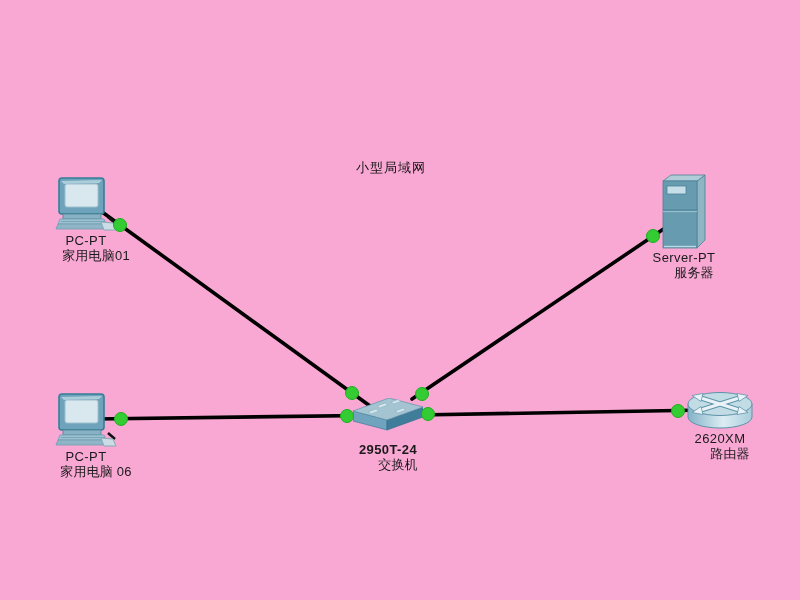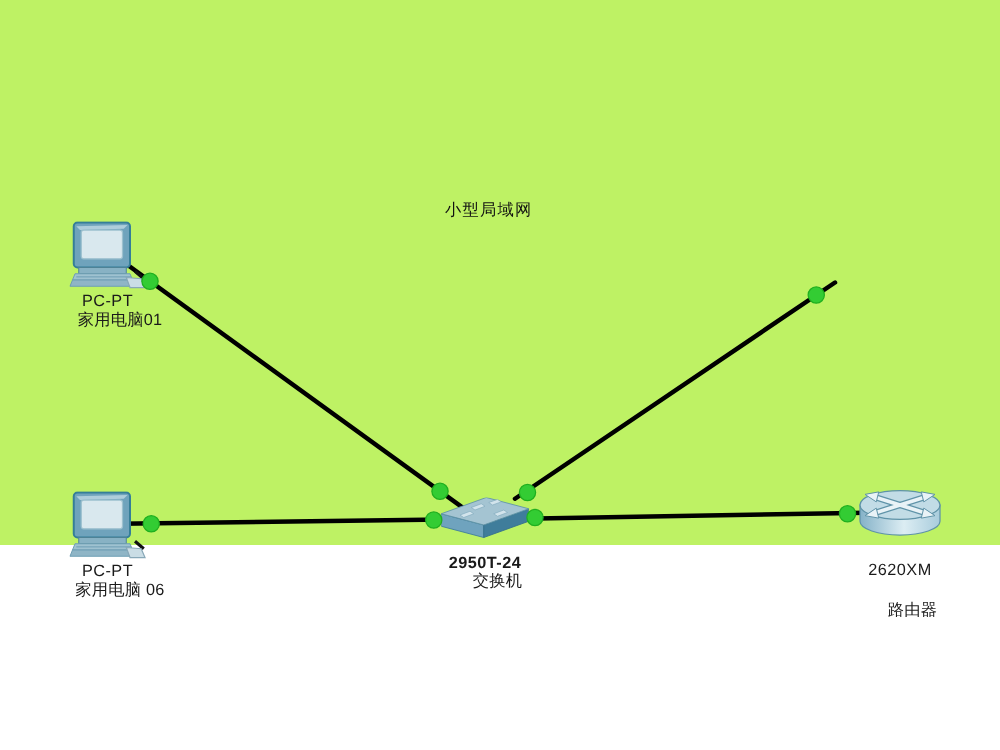--- a/index.html
+++ b/index.html
@@ -2,42 +2,42 @@
 <html><head>
 <meta charset="utf-8">
 <style>
   html,body{margin:0;padding:0;}
   body{
     width:800px;height:600px;overflow:hidden;
     background:#ffffff;
     font-family:"Liberation Sans", sans-serif;
   }
   #workspace{
-    position:relative;width:800px;height:436px;background:#bef264;
+    position:relative;width:800px;height:600px;background:#f9a8d4;
   }
   svg.layer{
     position:absolute;left:0;top:0;width:800px;height:600px;
   }
   #links-layer{z-index:1;}
   #lights-layer{z-index:3;pointer-events:none;}
   .device{
     position:absolute;width:100px;z-index:2;
     display:flex;flex-direction:column;align-items:center;
     font-size:13px;line-height:14px;color:#1a1a1a;
     letter-spacing:0.4px;
     text-align:center;
   }
   .device .model{margin-top:1px;white-space:nowrap;}
   .device .cname{margin-top:1px;white-space:nowrap;letter-spacing:0.2px;margin-left:20px;}
   #dev-pc01{left:36px;top:177px;}
   #dev-pc02{left:36px;top:393px;}
   #dev-server01{left:634px;top:174px;}
   #dev-switch01{left:338px;top:398px;}
   #dev-switch01 .model{margin-top:12px;font-weight:bold;}
-  #dev-router01{left:670px;top:391px;gap:17px;}
+  #dev-router01{left:670px;top:391px;}
   #diagram-title{
     position:absolute;left:306px;top:159px;width:170px;z-index:2;
     text-align:center;font-size:13px;color:#111;letter-spacing:1px;
   }
   .icon{display:block;}
 </style>
 </head>
 <body>
 
 <div id="workspace">
@@ -76,20 +76,33 @@
       <rect x="8" y="37" width="38" height="5" fill="#88b2c4" stroke="#4e8296" stroke-width="0.8"></rect>
       <polygon points="5,42 49,42 51,47 3,47" fill="#9fc2d0" stroke="#6e9eb4" stroke-width="0.8"></polygon>
       <line x1="6" y1="44.5" x2="50" y2="44.5" stroke="#6e9eb4" stroke-width="0.8"></line>
       <polygon points="3,47 51,47 53,52 1,52" fill="#8fb5c6" stroke="#6e9eb4" stroke-width="0.8"></polygon>
       <polygon points="46,45 58,46 61,53 49,53" fill="#cadde5" stroke="#88a8b8" stroke-width="1"></polygon>
     </svg>
     <div class="model">PC-PT</div>
     <div class="cname">家用电脑 06</div>
   </div>
 
+  <div class="device" id="dev-server01">
+    <svg class="icon" width="46" height="76" viewBox="0 0 46 76">
+      <polygon points="36,7 44,1 44,66 36,74" fill="#8fb4c2" stroke="#4e8296" stroke-width="0.8"></polygon>
+      <polygon points="2,7 36,7 44,1 10,1" fill="#afccd8" stroke="#4e8296" stroke-width="0.8"></polygon>
+      <rect x="2" y="7" width="34" height="67" fill="#679bb0" stroke="#4e8296" stroke-width="0.8"></rect>
+      <rect x="6" y="12" width="19" height="8" fill="#c6dee8" stroke="#4e8296" stroke-width="0.8"></rect>
+      <line x1="2" y1="36" x2="36" y2="36" stroke="#4e8296" stroke-width="1"></line>
+      <line x1="2" y1="37.6" x2="36" y2="37.6" stroke="#9cc4d2" stroke-width="1"></line>
+      <line x1="3" y1="72.5" x2="35" y2="72.5" stroke="#bcd8e2" stroke-width="1.4"></line>
+    </svg>
+    <div class="model">Server-PT</div>
+    <div class="cname">服务器</div>
+  </div>
 
   <div class="device" id="dev-switch01">
     <svg class="icon" width="70" height="33" viewBox="0 0 70 33">
       <polygon points="0,13 34,22 34,32 0,23" fill="#6fa3be" stroke="#3f7d9b" stroke-width="0.7"></polygon>
       <polygon points="34,22 70,9 70,19 34,32" fill="#3f7d9b" stroke="#35708d" stroke-width="0.7"></polygon>
       <polygon points="0,13 36,0 70,9 34,22" fill="#a4c4d2" stroke="#5f93a8" stroke-width="0.7"></polygon>
       <polygon points="24,8 32,5 35,7 27,10" fill="#d2e4ec" stroke="#7fa8bc" stroke-width="0.5"></polygon>
       <polygon points="38,4 45,1.5 48,3.5 41,6" fill="#d2e4ec" stroke="#7fa8bc" stroke-width="0.5"></polygon>
       <polygon points="42,13 50,10 53,12 45,15" fill="#d2e4ec" stroke="#7fa8bc" stroke-width="0.5"></polygon>
       <polygon points="15,14 23,11 26,13 18,16" fill="#d2e4ec" stroke="#7fa8bc" stroke-width="0.5"></polygon>

